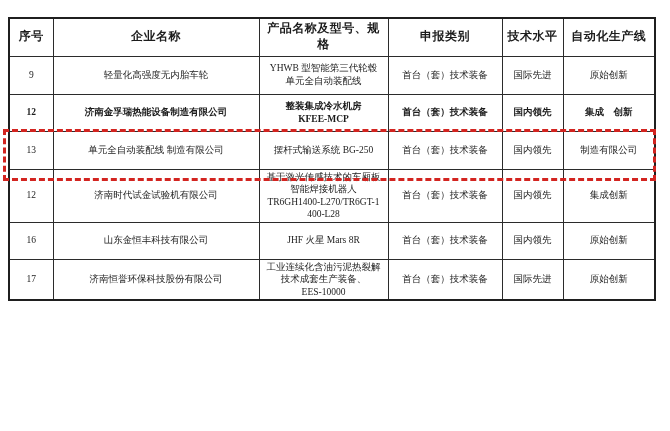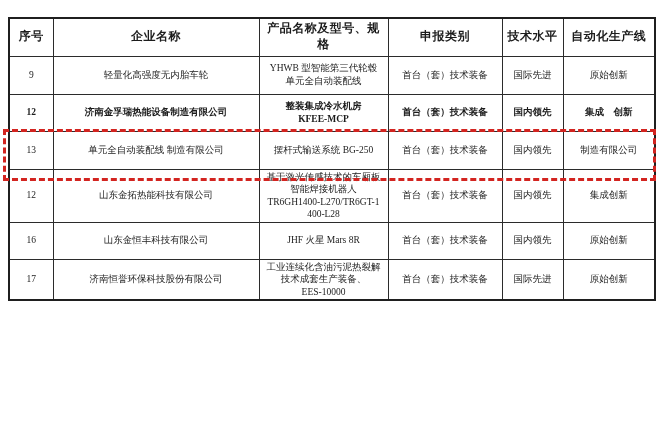--- a/index.html
+++ b/index.html
@@ -106,21 +106,21 @@
         <tr style="height: 38px; margin-left: 17px;">
           <td>13</td>
           <td>单元全自动装配线 制造有限公司</td>
           <td>摆杆式输送系统 BG-250</td>
           <td>首台（套）技术装备</td>
           <td>国内领先</td>
           <td>制造有限公司</td>
         </tr>
         <tr style="height: 46px;">
           <td>12</td>
-          <td>山东金拓热能科技有限公司</td>
+          <td>济南时代试金试验机有限公司</td>
           <td>基于激光传感技术的车厢板
 智能焊接机器人
 TR6GH1400-L270/TR6GT-1
 400-L28</td>
           <td>首台（套）技术装备</td>
           <td>国内领先</td>
           <td>集成创新</td>
         </tr>
         <tr style="height: 37px; padding-left: 43px;">
           <td>16</td>

